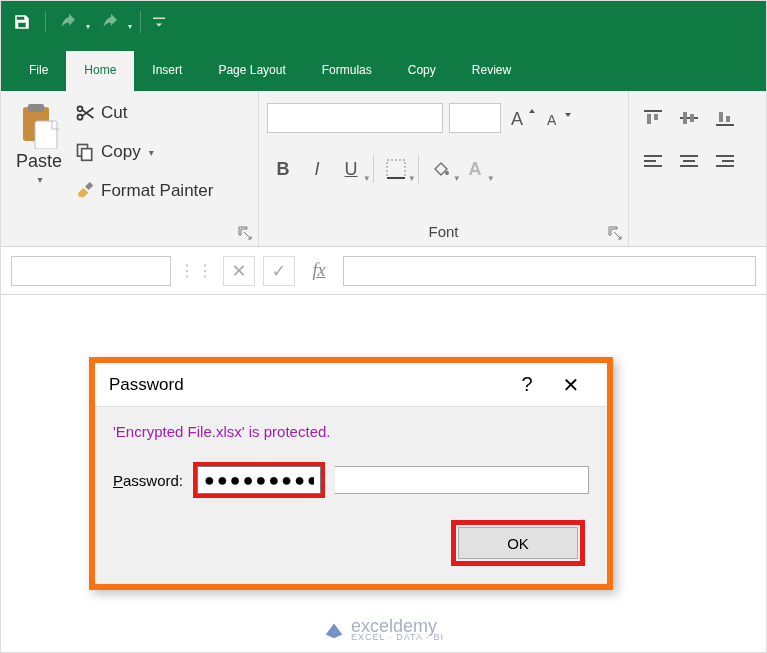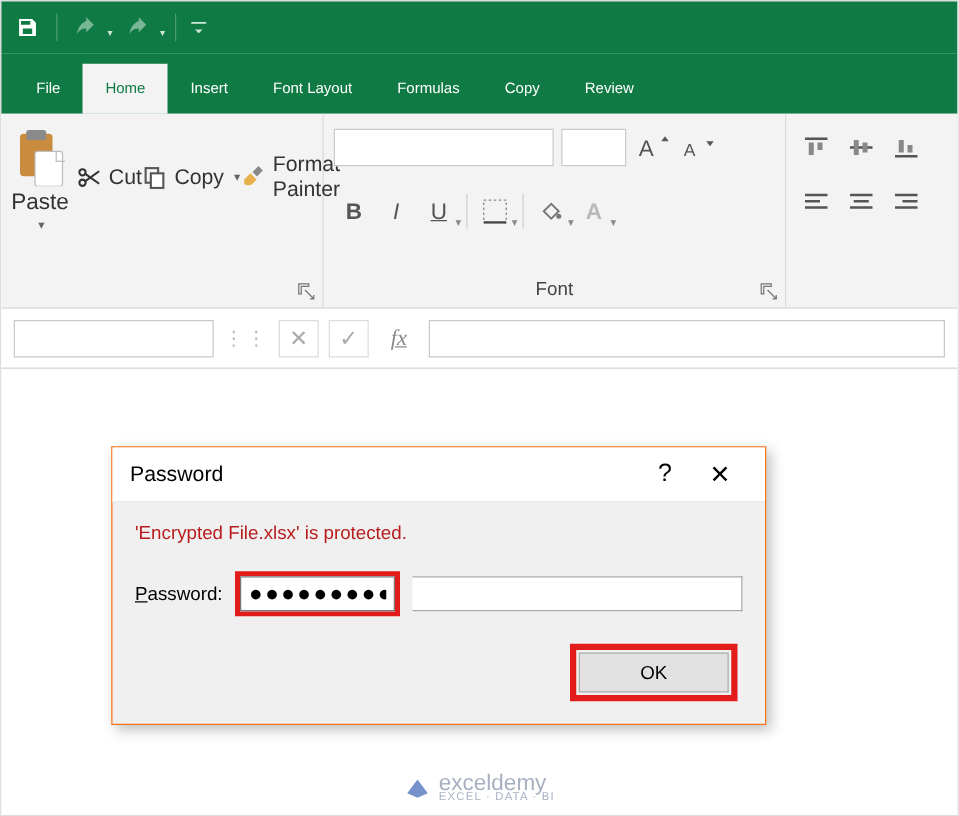--- a/index.html
+++ b/index.html
@@ -18,21 +18,21 @@
   .ribbon { background: #f3f3f3; border-bottom: 1px solid #d4d4d4; display: flex; height: 156px; }
   .group { border-right: 1px solid #dcdcdc; display: flex; flex-direction: column; padding: 6px 8px 0 8px; position: relative; }
   .group-label { text-align: center; font-size: 15px; color: #444; padding: 4px 0 6px 0; border-top: 0; }
   .group-launcher { position: absolute; right: 6px; bottom: 6px; width: 14px; height: 14px; }
   .group-body { flex: 1; display: flex; align-items: flex-start; gap: 6px; }
 
   
   .paste-col { display: flex; flex-direction: column; align-items: center; gap: 2px; width: 60px; padding-top: 6px; cursor:pointer;}
   .paste-icon { width: 40px; height: 46px; }
   .paste-label { font-size: 18px; color: #333; text-align: center; }
-  .cut-col { display: flex; flex-direction: row; gap: 0; padding-top: 6px; margin-top: 19px; }
+  .cut-col { display: flex; flex-direction: column; gap: 19px; padding-top: 6px; }
   .cut-row { display: flex; align-items: center; gap: 6px; font-size: 17px; color: #333; cursor:pointer;}
   .mini-icon { width: 20px; height: 20px; display: inline-flex; align-items: center; justify-content: center; }
   .tiny-arrow { font-size: 10px; color: #666; margin-left: 2px; }
 
   
   .font-row1 { display: flex; gap: 6px; align-items: center; }
   .font-name { width: 176px; height: 30px; border: 1px solid #c9c9c9; background: #fff; font-size: 14px; padding: 0 6px; }
   .font-size { width: 52px; height: 30px; border: 1px solid #c9c9c9; background: #fff; font-size: 14px; padding: 0 6px; }
   .inc-dec { width: 30px; height: 30px; display:flex; align-items:center; justify-content:center; cursor:pointer;}
   .font-row2 { display: flex; gap: 2px; align-items: center; margin-top: 14px; }
@@ -50,26 +50,26 @@
   
   .fx-bar { background:#fff; border-bottom:1px solid #d4d4d4; height:48px; display:flex; align-items:center; padding:8px 10px; gap:8px;}
   .name-box { width:160px; height:30px; border:1px solid #c9c9c9; background:#fff; padding:0 6px; font-size:14px; }
   .drag-dots { color:#bbb; font-size:16px; letter-spacing:2px; }
   .fx-btn { width:32px; height:30px; display:flex; align-items:center; justify-content:center; border:1px solid #dcdcdc; color:#aaa; font-size:18px; cursor:pointer;}
   .fx-label { font-style: italic; font-family: "Times New Roman", serif; text-decoration: underline; }
   .formula-input { flex:1; height:30px; border:1px solid #c9c9c9; background:#fff; padding:0 6px; font-size:14px; }
 
   
   .dialog-shadow-wrap { position:absolute; left:88px; top:356px; width:524px; }
-  .dialog { background:#f0f0f0; border:1px solid #f97316; box-shadow: 4px 4px 10px rgba(0,0,0,0.25); }
+  .dialog { background:#f0f0f0; border:6px solid #f97316; box-shadow: 4px 4px 10px rgba(0,0,0,0.25); }
   .dlg-title { background:#fff; height:44px; display:flex; align-items:center; padding:0 14px; font-size:17px; border-bottom:1px solid #e3e3e3;}
   .dlg-title-spacer { flex:1; }
   .dlg-close, .dlg-help { width:44px; height:44px; display:flex; align-items:center; justify-content:center; font-size:20px; cursor:pointer; }
   .dlg-body { padding:16px 18px 18px 18px; }
-  .dlg-msg { font-size:15px; color:#b91c1c; }
+  .dlg-msg { font-size:15px; color:#a21caf; }
   .pw-row { display:flex; align-items:center; gap:10px; margin-top:22px; }
   .pw-label { font-size:15px; }
   .pw-label .ul { text-decoration: underline; }
   .pw-cell { border:4px solid #e21b1b; padding:0; }
   .pw-input { width:124px; height:28px; border:1px solid #7a7a7a; background:#fff; font-size:18px; letter-spacing:2px; padding:0 6px; font-family: Arial; }
   .pw-rest { flex:1; height:28px; border:1px solid #a8a8a8; border-left:none; background:#fff; }
   .dlg-buttons { display:flex; gap:14px; justify-content:flex-end; margin-top:22px; padding-right:4px;}
   .dlg-btn { width:120px; height:32px; background:#e1e1e1; border:1px solid #adadad; font-size:15px; cursor:pointer; display:flex; align-items:center; justify-content:center;}
   .ok-wrap { border:5px solid #e21b1b; padding:2px; }
 
@@ -105,21 +105,21 @@
     <svg viewBox="0 0 24 24" width="12" height="12">
         <path d="M4 6h16v2H4zM8 14l4 4 4-4z" fill="#cfe7d9"></path>
       </svg>
   </div>
 </div>
 
 <div class="tabstrip">
   <div class="tab">File</div>
   <div class="tab active">Home</div>
   <div class="tab">Insert</div>
-  <div class="tab">Font Layout</div>
+  <div class="tab">Page Layout</div>
   <div class="tab">Formulas</div>
   <div class="tab">Copy</div>
   <div class="tab">Review</div>
 </div>
 
 <div class="ribbon">
 
   <div class="group" style="width:258px">
     <div class="group-body">
       <div class="paste-col">

